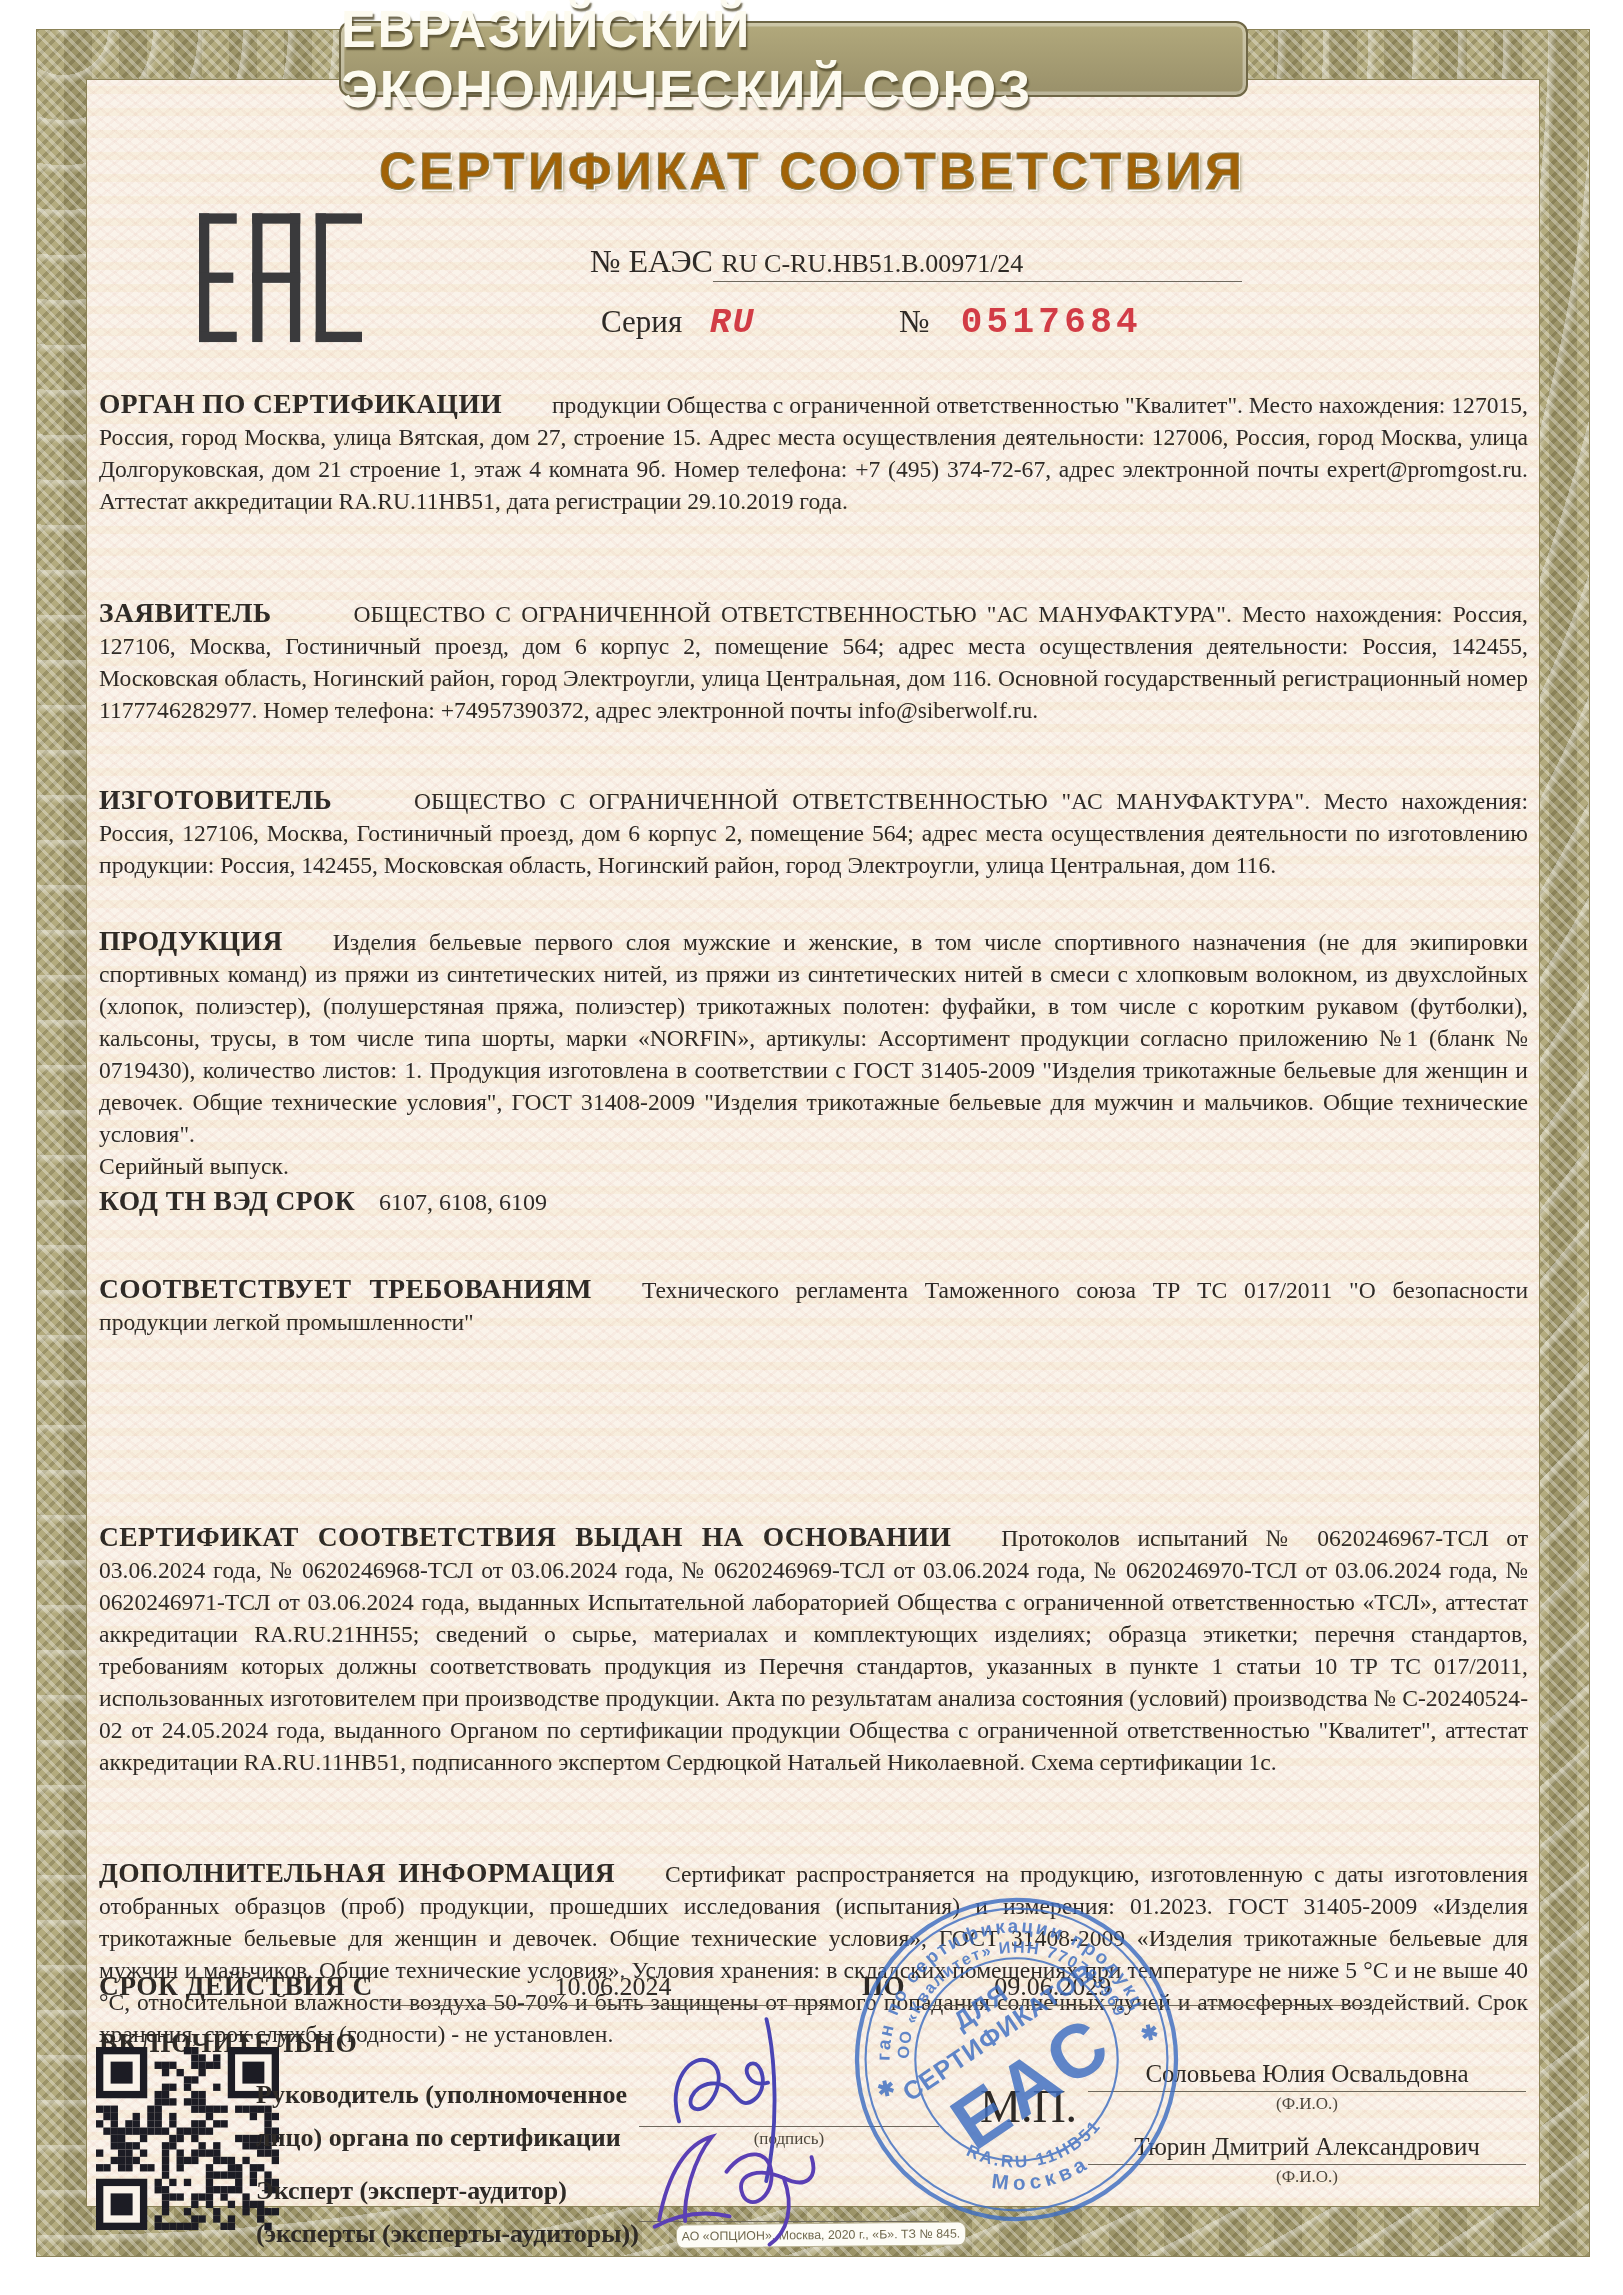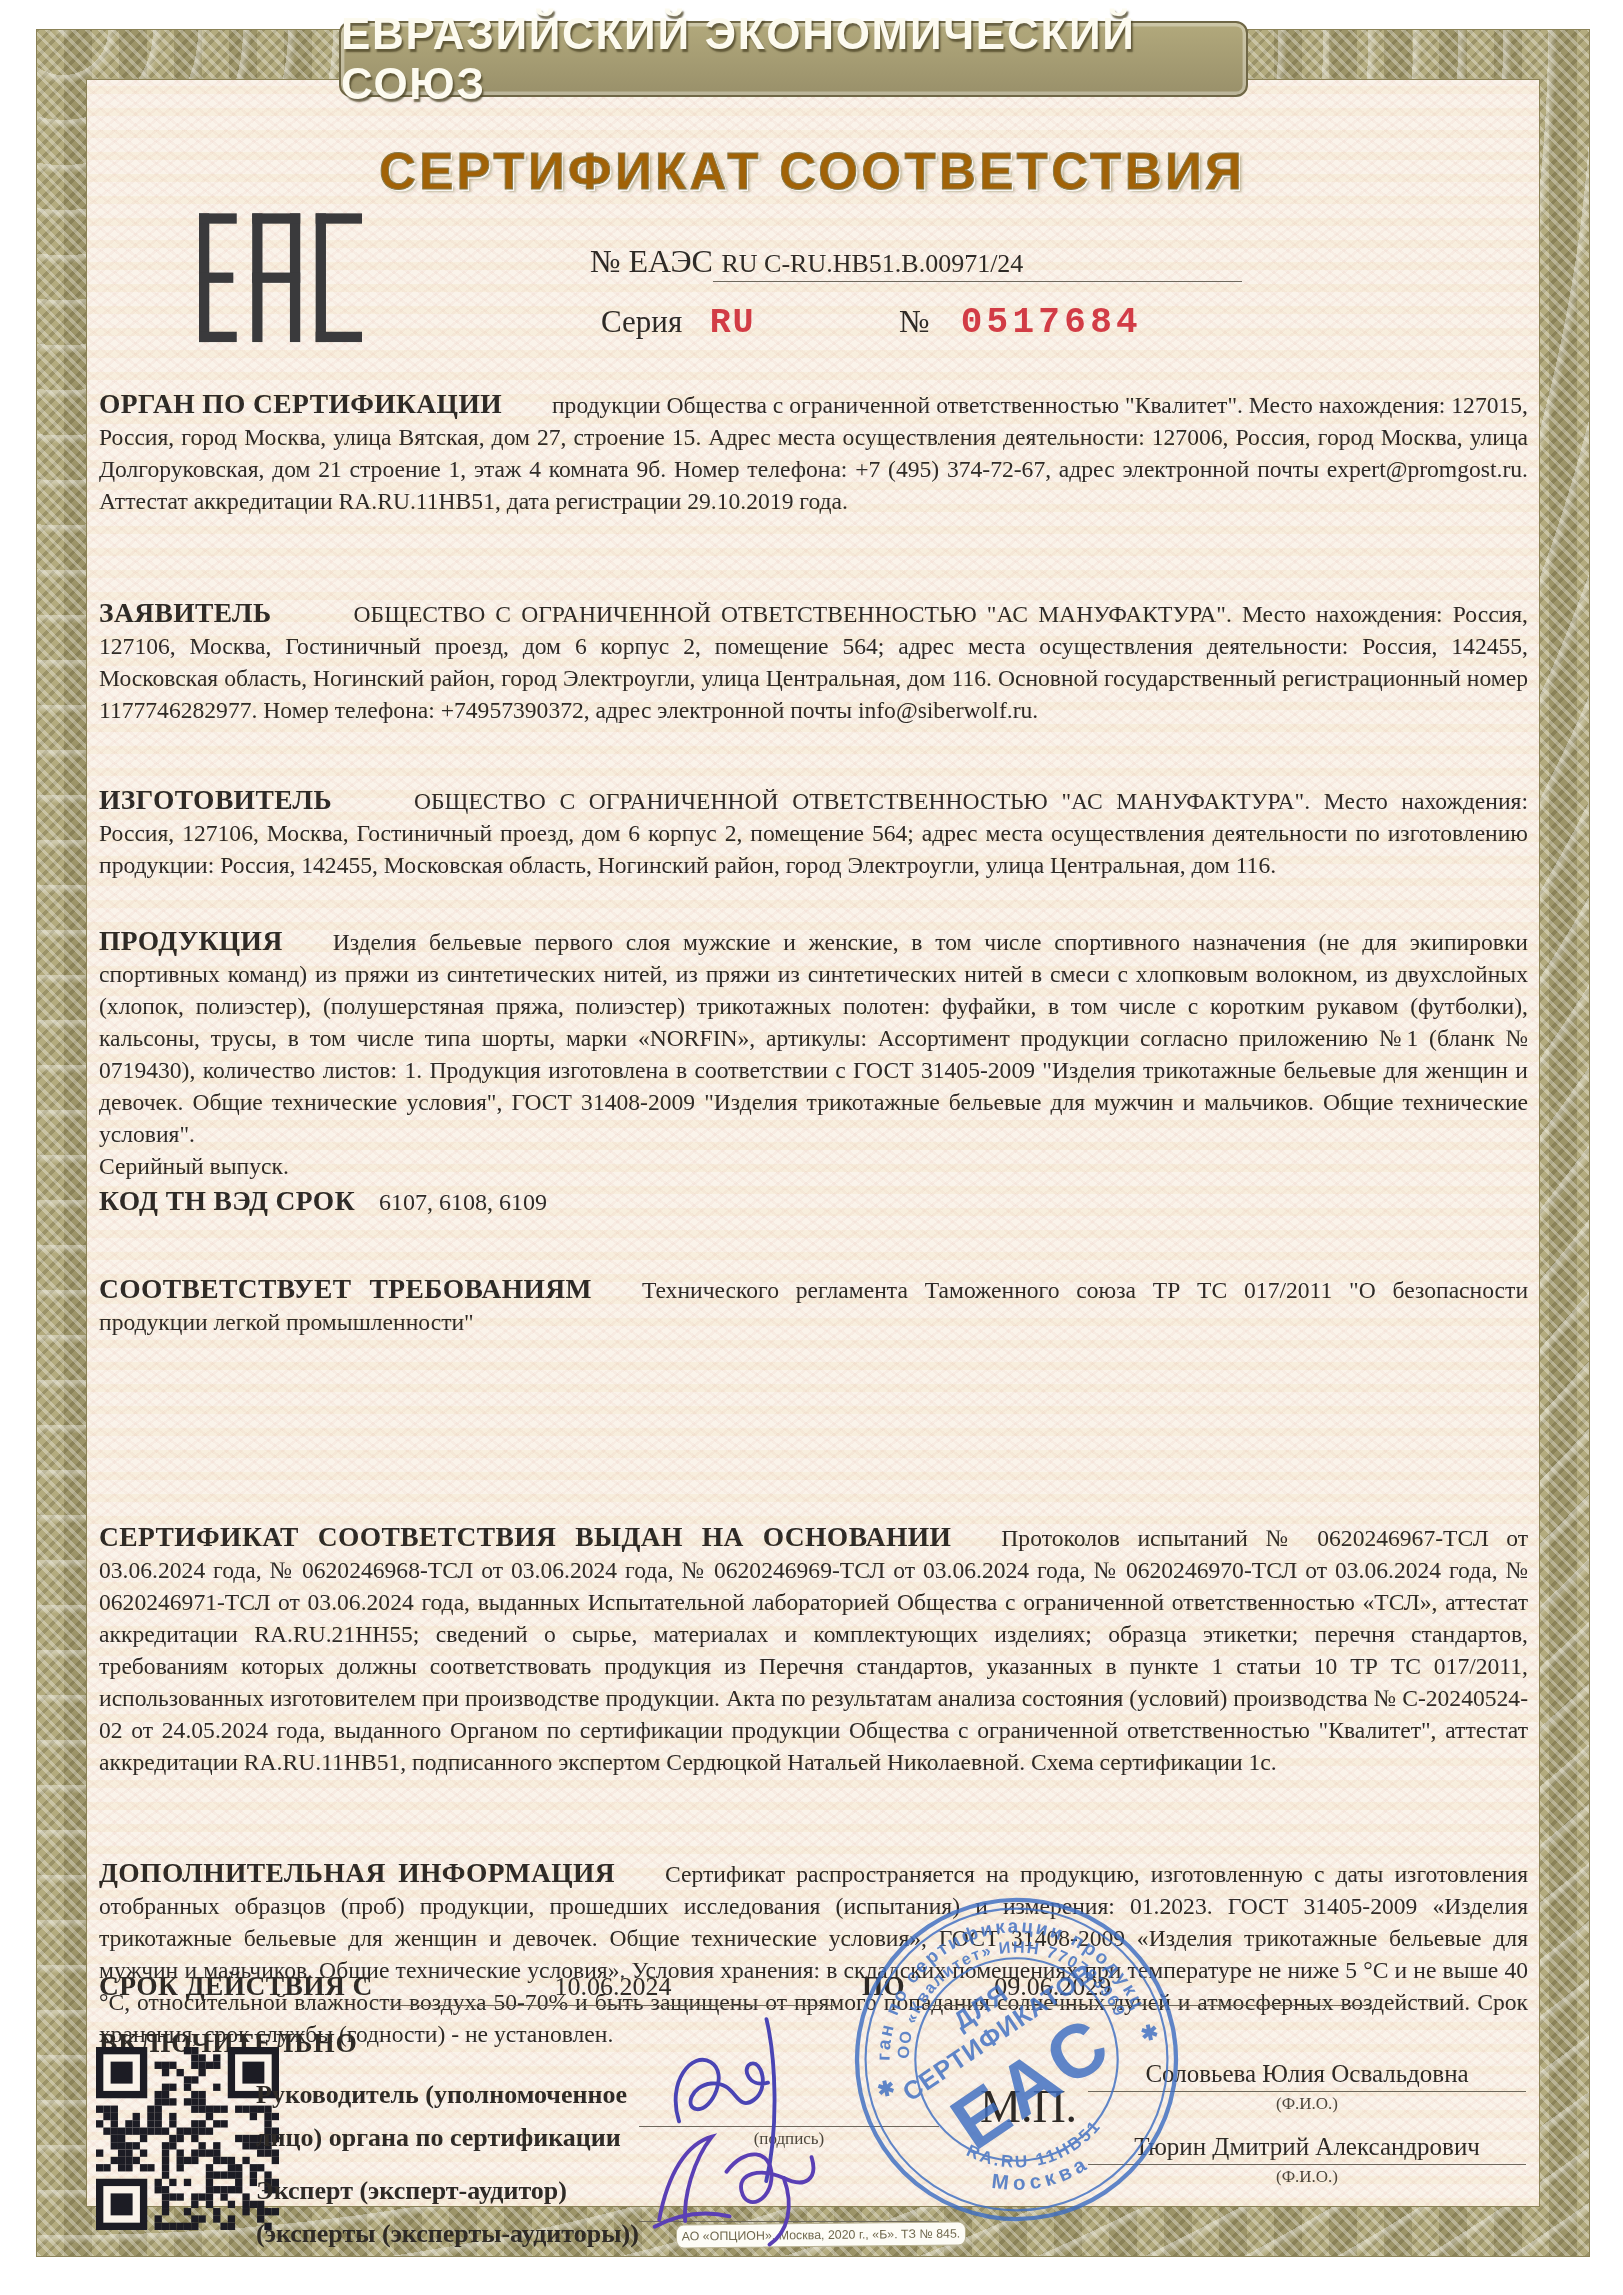--- a/index.html
+++ b/index.html
@@ -18,33 +18,33 @@
     background-color:#faf3ea;
     background-image:
       repeating-linear-gradient(38deg,rgba(198,110,96,.055) 0 2.6px,transparent 2.6px 8.6px),
       repeating-linear-gradient(-38deg,rgba(198,110,96,.055) 0 2.6px,transparent 2.6px 8.6px),
       repeating-linear-gradient(0deg,rgba(226,196,110,.10) 0 7.7px,transparent 7.7px 22px);}
   
   .banner{position:absolute;left:339px;top:20.6px;width:905px;height:72px;border-radius:12px;
     background:linear-gradient(#b2a97c,#99906a);border:2.6px solid #6f6746;
     box-shadow:inset 0 0 0 3.4px rgba(255,255,250,.35);
     display:flex;align-items:center;justify-content:center;
-    font-family:"Liberation Sans",sans-serif;font-weight:700;font-size:44px;letter-spacing:1.7px;
+    font-family:"Liberation Sans",sans-serif;font-weight:700;font-size:52px;letter-spacing:1.7px;
     color:#fdfbf0;text-shadow:1.7px 2.6px 1.7px rgba(77,70,40,.8);}
   .doc-title{position:absolute;left:0;top:142px;width:100%;text-align:center;
     font-family:"Liberation Sans",sans-serif;font-weight:700;font-size:51px;letter-spacing:3.4px;
     color:#a16207;-webkit-text-stroke:0.9px #857a4e;
     text-shadow:1.7px 1.7px 0 rgba(255,255,255,.85),3.4px 3.4px 2.6px rgba(125,115,70,.45);}
   .eac-logo{position:absolute;left:199px;top:208px;}
   .no-line{position:absolute;left:590px;top:243px;display:flex;align-items:baseline;}
   .no-prefix{font-size:32px;}
   .no-value{font-size:26px;border-bottom:1.7px solid #6e685c;min-width:515px;padding:0 5.1px 1.7px 8.6px;}
   .series-line{position:absolute;left:601px;top:302px;display:flex;align-items:baseline;}
   .series-label{font-size:31px;}
-  .series-value{font-family:"Liberation Mono",monospace;font-weight:700;font-size:35px;color:#d23c46;letter-spacing:1.7px;margin-left:27.5px;}
+  .series-value{font-family:"Liberation Mono",monospace;font-weight:700;font-size:35px;color:#d23c46;letter-spacing:1.7px;margin-left:27.5px;font-style:italic;}
   .blank-no-label{font-size:32px;margin-left:144px;}
   .blank-no-value{font-family:"Liberation Mono",monospace;font-weight:700;font-size:36px;color:#d23c46;letter-spacing:4.3px;margin-left:31px;}
   
   .sec{position:absolute;left:99px;width:1429px;font-size:23.6px;line-height:32px;text-align:justify;}
   .sec .head{font-size:27.5px;font-weight:700;letter-spacing:0.4px;margin-right:50px;}
   .sec.wgap .head{margin-right:82px;}
   .plain{text-align:left;}
   .codeline{margin-top:3.4px;text-align:left;}
   .codeline .head{margin-right:24px;}
   .code-val{font-size:24px;}

